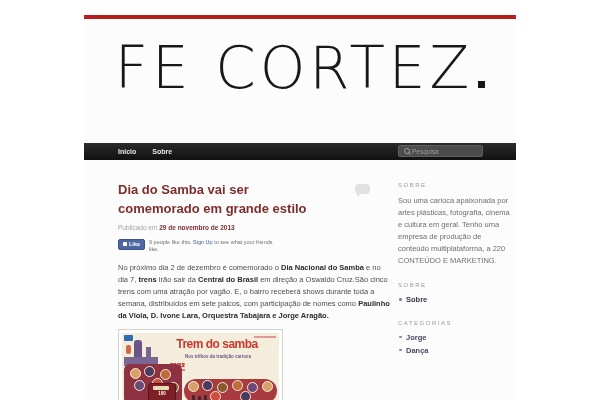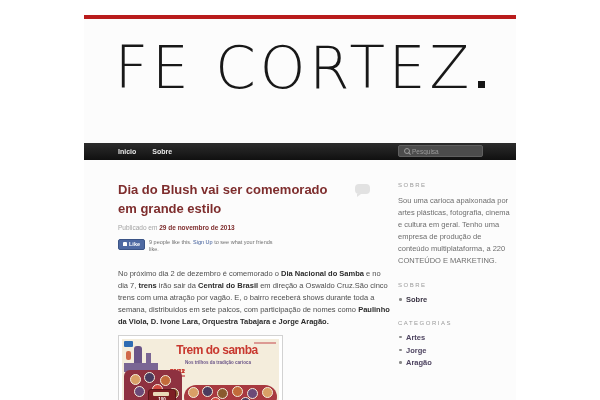--- a/index.html
+++ b/index.html
@@ -52,21 +52,21 @@
   .post-title{font-size:13px;line-height:1.45;color:#7e2d2d;font-weight:bold;width:212px;margin:0;cursor:pointer}
   .bubble{position:absolute;right:20px;top:24px;width:15px;height:10px;background:#e2e2e2;border-radius:4px}
   .bubble::after{content:"";position:absolute;left:2px;bottom:-3px;border-left:4px solid #e2e2e2;border-bottom:3px solid transparent}
   .post-meta{margin-top:5px;font-size:6.5px;color:#a3a3a3}
   .post-date{color:#7e2d2d;font-weight:bold;cursor:pointer}
   .fb{margin-top:8px;display:flex;align-items:flex-start}
   .fb-btn{background:#4e69a2;border:1px solid #3b5486;border-radius:2px;color:#fff;font-size:5.5px;font-weight:bold;height:9px;padding:0 4px;display:flex;align-items:center;cursor:pointer}
   .thumb{display:inline-block;width:4px;height:4px;background:#fff;border-radius:1px 1px 0 0;margin-right:2px}
   .fb-text{margin-left:4px;font-size:5.5px;color:#707070;width:124px;line-height:1.4}
   .fb-link{color:#3b5998;cursor:pointer}
-  .post-body{margin:14px 0 0;font-size:7.5px;line-height:1.6;color:#4e4e4e;width:272px}
+  .post-body{margin:8px 0 0;font-size:7.5px;line-height:1.6;color:#4e4e4e;width:272px}
   .post-body strong{color:#2b2b2b}
 
   
   .poster-frame{margin-top:7px;width:157px;background:#fff;border:1px solid #d2d2d2;padding:3px;cursor:pointer}
   .poster{position:relative;width:157px;height:77px;background:#f4eddc;overflow:hidden}
   .poster div{position:absolute}
   .p-logo{left:2px;top:2px;width:9px;height:6px;background:#2f6cb3;border-radius:1px}
   .p-topright{right:3px;top:3px;width:22px;height:2px;background:#dc9a93}
   .p-title{left:36px;top:4px;width:118px;text-align:center;color:#c8382f;font-weight:bold;font-size:12px;letter-spacing:-0.5px;transform:scaleY(1.1)}
   .p-sub{left:40px;top:21px;width:112px;text-align:center;color:#6a5588;font-size:4.5px;font-weight:bold}
@@ -114,21 +114,21 @@
       </ul>
     <div class="search">
       <span class="search-icon"></span>
       <input type="text" placeholder="Pesquisa" style="">
     </div>
   </div>
 
   <div class="content">
 
     <div class="main">
-      <h2 class="post-title">Dia do Blush vai ser comemorado em grande estilo</h2>
+      <h2 class="post-title">Dia do Samba vai ser comemorado em grande estilo</h2>
       <span class="bubble"></span>
 
       <div class="post-meta"><span>Publicado em </span><span class="post-date">29 de novembro de 2013</span></div>
 
       <div class="fb">
         <span class="fb-btn">
             <span class="thumb"></span>
             <span>Like</span>
           </span>
         <span class="fb-text"><span>9 people like this. </span><span class="fb-link">Sign Up</span><span> to see what your friends like.</span></span>
@@ -192,20 +192,19 @@
       <h3 class="widget-title">SOBRE</h3>
       <p class="about-text">Sou uma carioca apaixonada por artes plásticas, fotografia, cinema e cultura em geral. Tenho uma empresa de produção de conteúdo multiplataforma, a 220 CONTEÚDO E MARKETING.</p>
 
       <h3 class="widget-title">SOBRE</h3>
       <ul class="side-list pages-list">
           <li><span>Sobre</span></li>
         </ul>
 
       <h3 class="widget-title">CATEGORIAS</h3>
       <ul class="side-list cats-list">
-          <li><span>Artes</span></li>
           <li><span>Jorge</span></li>
-          <li><span>Aragão</span></li>
+          <li><span>Dança</span></li>
         </ul>
     </div>
 
   </div>
 </div>
 
 </body></html>

